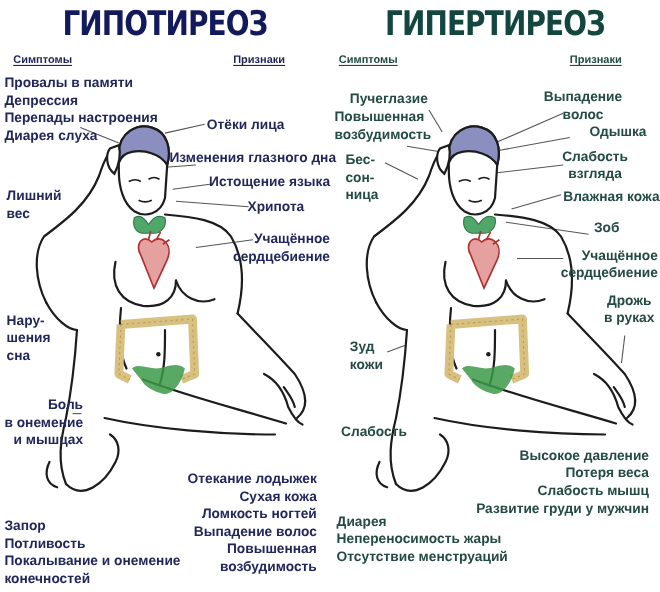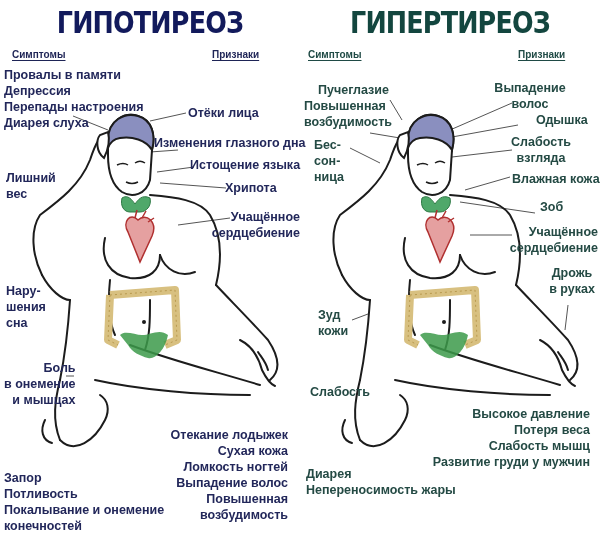--- a/index.html
+++ b/index.html
@@ -213,20 +213,21 @@
   </div>
   <div class="lbl" style="left:18px; top:307px;">
     <div>Зуд</div>
     <div>кожи</div>
   </div>
   <div class="lbl" style="left:10px; top:384px;">Слабость</div>
 
   <div class="lbl" style="left:6px; top:466px;">
     <div>Диарея</div>
     <div>Непереносимость жары</div>
+    <div>Отсутствие менструаций</div>
   </div>
 
   <div class="lbl c" style="left:188px; top:80px; width:84px;">
     <div>Выпадение</div>
     <div>волос</div>
   </div>
   <div class="lbl" style="left:236px; top:112px;">Одышка</div>
   <div class="lbl c" style="left:206px; top:134px; width:70px;">
     <div>Слабость</div>
     <div>взгляда</div>

